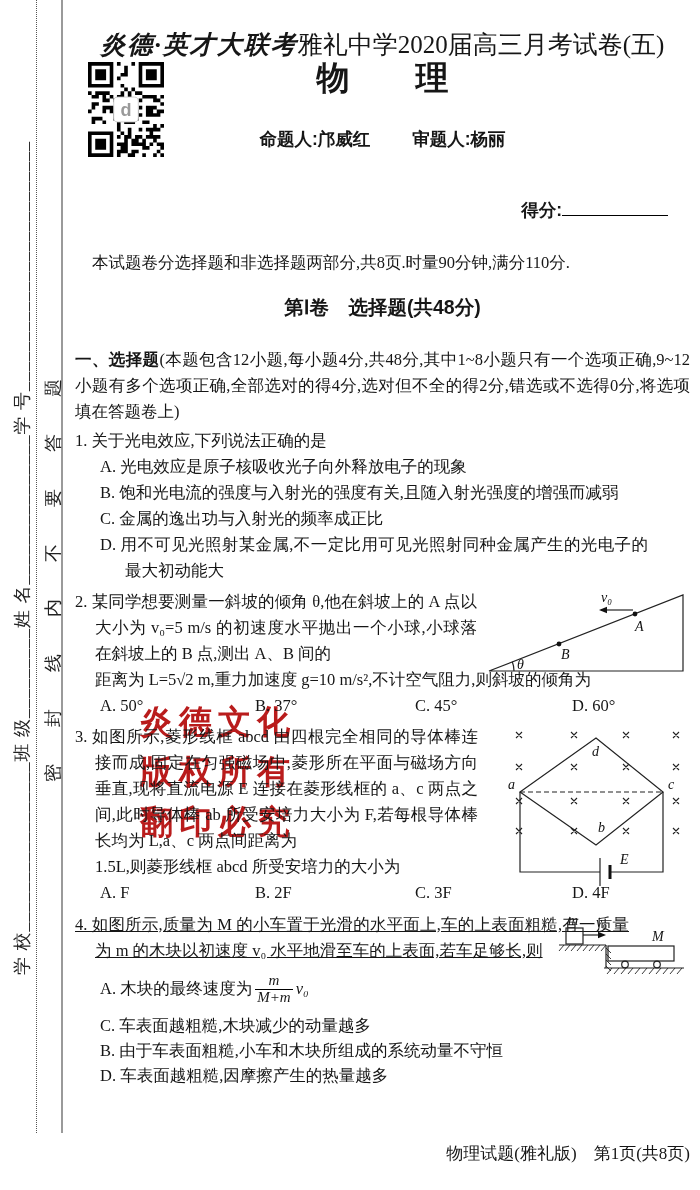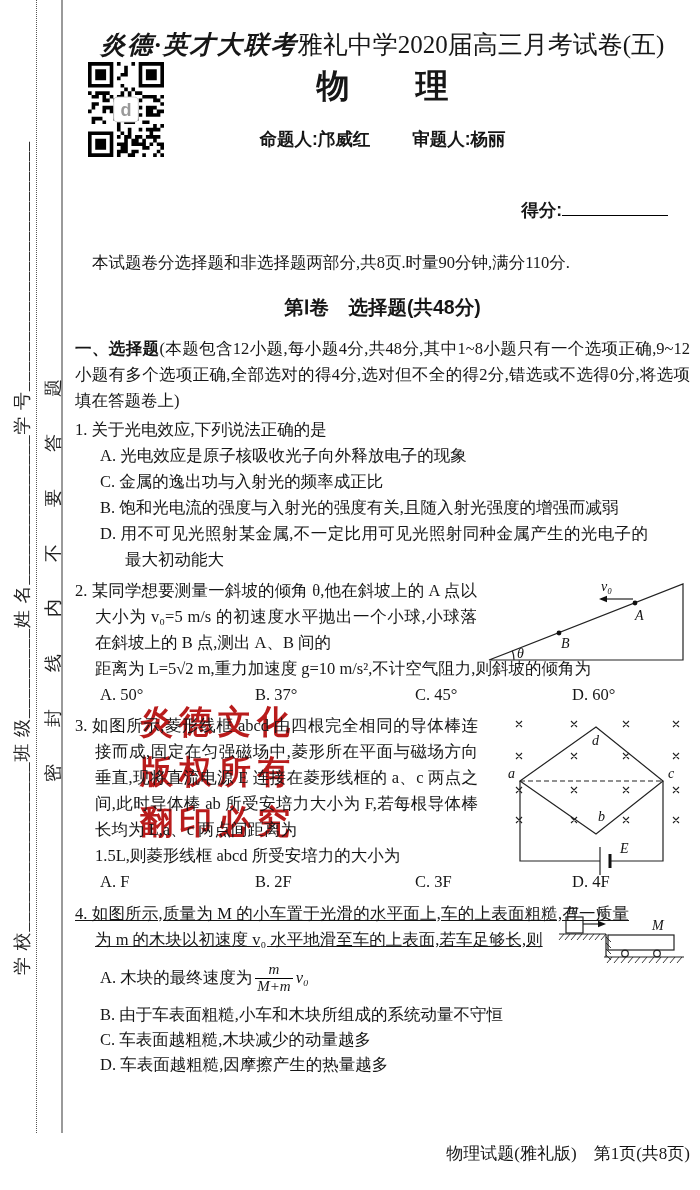--- a/index.html
+++ b/index.html
@@ -16,33 +16,33 @@
               border-left:2px solid #9a9a9a;z-index:1;}
   
   .watermark{position:absolute;left:140px;top:697px;z-index:0;color:#b91c1c;
              font-size:33px;letter-spacing:6px;font-weight:bold;line-height:50px;
              font-family:"Liberation Serif",serif;}
   
   .content{position:absolute;left:75px;top:0;width:615px;height:1190px;z-index:3;}
   .title{position:absolute;top:28px;left:0;width:100%;text-align:center;
          font-size:25px;white-space:nowrap;}
   .title .series{font-weight:bold;font-style:italic;letter-spacing:2px;}
-  .subject{position:absolute;top:64px;left:0;width:100%;text-align:center;
+  .subject{position:absolute;top:56px;left:0;width:100%;text-align:center;
            font-size:33px;font-weight:bold;font-family:Liberation Serif, serif;}
   .people{position:absolute;top:127px;left:0;width:100%;display:flex;justify-content:center;
           gap:42px;font-size:17.5px;font-weight:bold;font-family:"Liberation Sans",sans-serif;}
   .qr{position:absolute;left:13px;top:62px;width:76px;height:95px;}
   .qr svg{width:100%;height:100%;}
   .score{position:absolute;top:197px;right:22px;font-size:17.5px;font-weight:bold;
          font-family:"Liberation Sans",sans-serif;}
   .score-line{display:inline-block;width:106px;border-bottom:1.3px solid #000;height:1em;}
   .intro{position:absolute;top:252px;left:17px;right:0;font-size:16.5px;}
   .part1{position:absolute;top:294px;left:0;width:100%;text-align:center;
          font-size:19.5px;font-weight:bold;font-family:"Liberation Sans",sans-serif;}
-  .flow{position:absolute;top:335px;left:0;width:615px;font-size:16.5px;line-height:26px;
+  .flow{position:absolute;top:346px;left:0;width:615px;font-size:16.5px;line-height:26px;
         text-align:justify;}
   .flow p{margin:0;}
   .bold-lead{font-weight:bold;font-family:"Liberation Sans",sans-serif;}
   .q{position:relative;}
   .q-stem{padding-left:20px;text-indent:-20px;}
   .opt-list{padding-left:50px;}
   .opt-list div{text-indent:-25px;max-width:523px;}
   .opt-row{display:flex;padding-left:25px;}
   .opt-row span:nth-child(1){width:155px;}
   .opt-row span:nth-child(2){width:160px;}
@@ -115,22 +115,22 @@
     <div class="part1">第Ⅰ卷　选择题(共48分)</div>
 
     <div class="flow">
 
       <p><span class="bold-lead">一、选择题</span><span>(本题包含12小题,每小题4分,共48分,其中1~8小题只有一个选项正确,9~12小题有多个选项正确,全部选对的得4分,选对但不全的得2分,错选或不选得0分,将选项填在答题卷上)</span></p>
 
       <div class="q" style="margin-top:3px;">
         <div class="q-stem">1. 关于光电效应,下列说法正确的是</div>
         <div class="opt-list">
           <div>A. 光电效应是原子核吸收光子向外释放电子的现象</div>
+          <div>B. 饱和光电流的强度与入射光的强度有关,且随入射光强度的增强而减弱</div>
           <div>C. 金属的逸出功与入射光的频率成正比</div>
-          <div>B. 饱和光电流的强度与入射光的强度有关,且随入射光强度的增强而减弱</div>
           <div>D. 用不可见光照射某金属,不一定比用可见光照射同种金属产生的光电子的最大初动能大</div>
         </div>
       </div>
 
       <div class="q" style="margin-top:5px;">
         <svg class="q2-svg" width="205" height="100" viewBox="0 0 205 100">
           <path class="dseg" d="M2 82 L196 82 L196 6 Z"></path>
           <path class="dseg" d="M27 82 A25 25 0 0 0 25.3 72.8"></path>
           <text class="dlab" x="30" y="80">θ</text>
           <circle cx="148" cy="25" r="2.4" fill="#111"></circle>
@@ -205,22 +205,22 @@
         <div class="q4-wrap q-stem">4. 如图所示,质量为 M 的小车置于光滑的水平面上,车的上表面粗糙,有一质量为 m 的木块以初速度 v₀ 水平地滑至车的上表面,若车足够长,则</div>
         <div class="optA">
           <span>A. 木块的最终速度为</span>
           <span class="frac">
             <span class="num">m</span>
             <span class="den">M+m</span>
           </span>
           <span style="font-style:italic;">v₀</span>
         </div>
         <div class="opt-list" style="line-height:25px;">
+          <div>C. 车表面越粗糙,木块减少的动量越多</div>
           <div>B. 由于车表面粗糙,小车和木块所组成的系统动量不守恒</div>
-          <div>C. 车表面越粗糙,木块减少的动量越多</div>
           <div>D. 车表面越粗糙,因摩擦产生的热量越多</div>
         </div>
       </div>
 
     </div>
 
     <div class="footer">物理试题(雅礼版)　第1页(共8页)</div>
 
   </div>
 </div>

